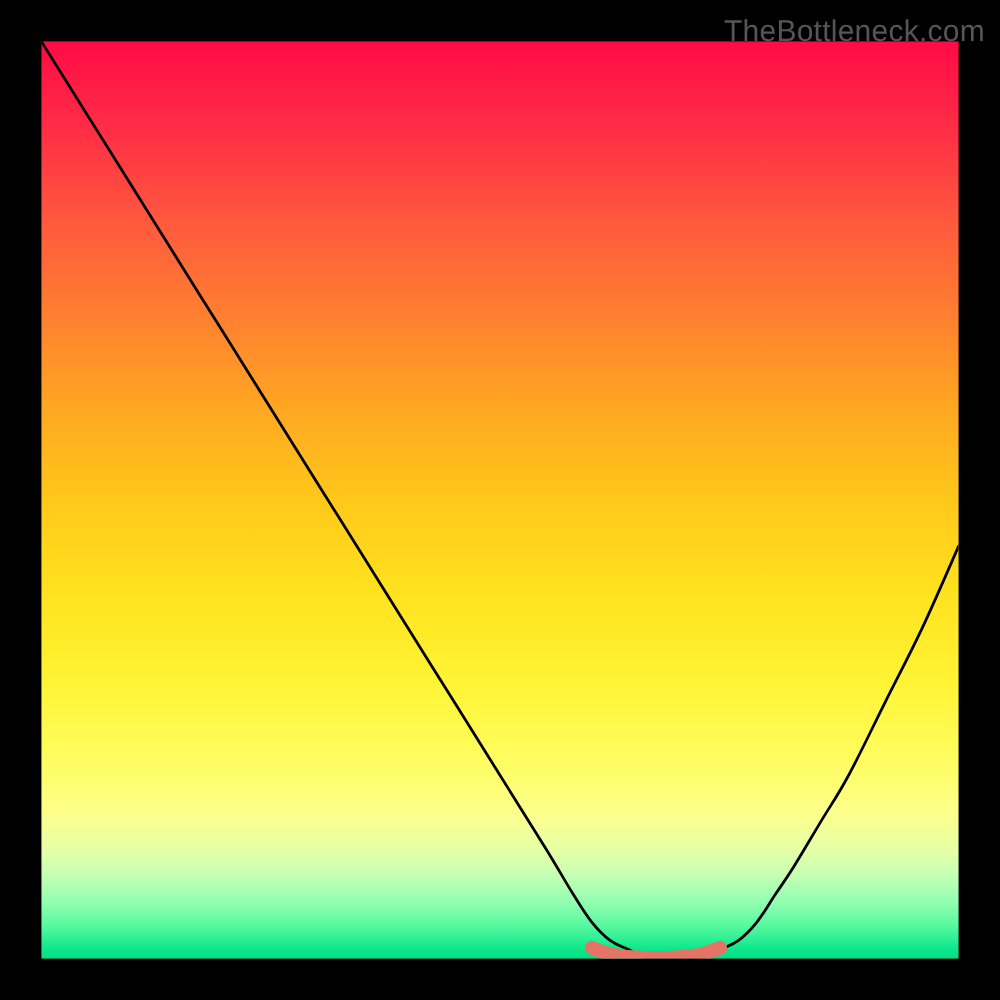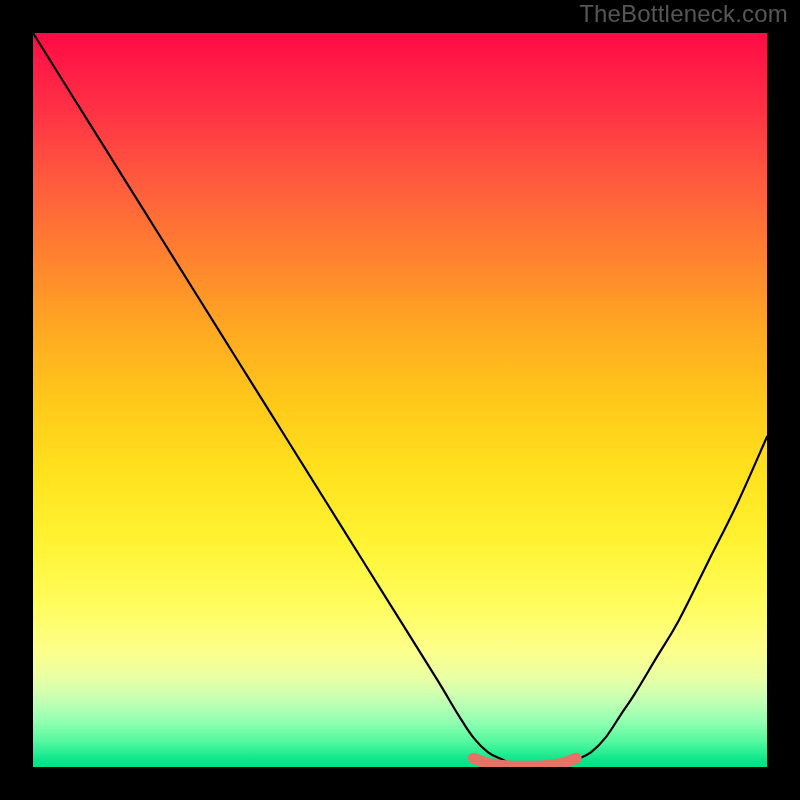--- a/index.html
+++ b/index.html
@@ -5,21 +5,21 @@
   * { margin: 0; padding: 0; box-sizing: border-box; }
   html, body { width: 800px; height: 800px; overflow: hidden; background: #000; }
   .stage {
     position: relative;
     width: 800px;
     height: 800px;
     background: #000;
   }
   .watermark {
     position: absolute;
-    top: 0;
+    top: 12px;
     right: 12px;
     font-family: Arial, Helvetica, sans-serif;
     font-size: 24px;
     color: #565656;
     letter-spacing: 0.2px;
     font-weight: 400;
   }
   .plot {
     position: absolute;
     left: 33px;

